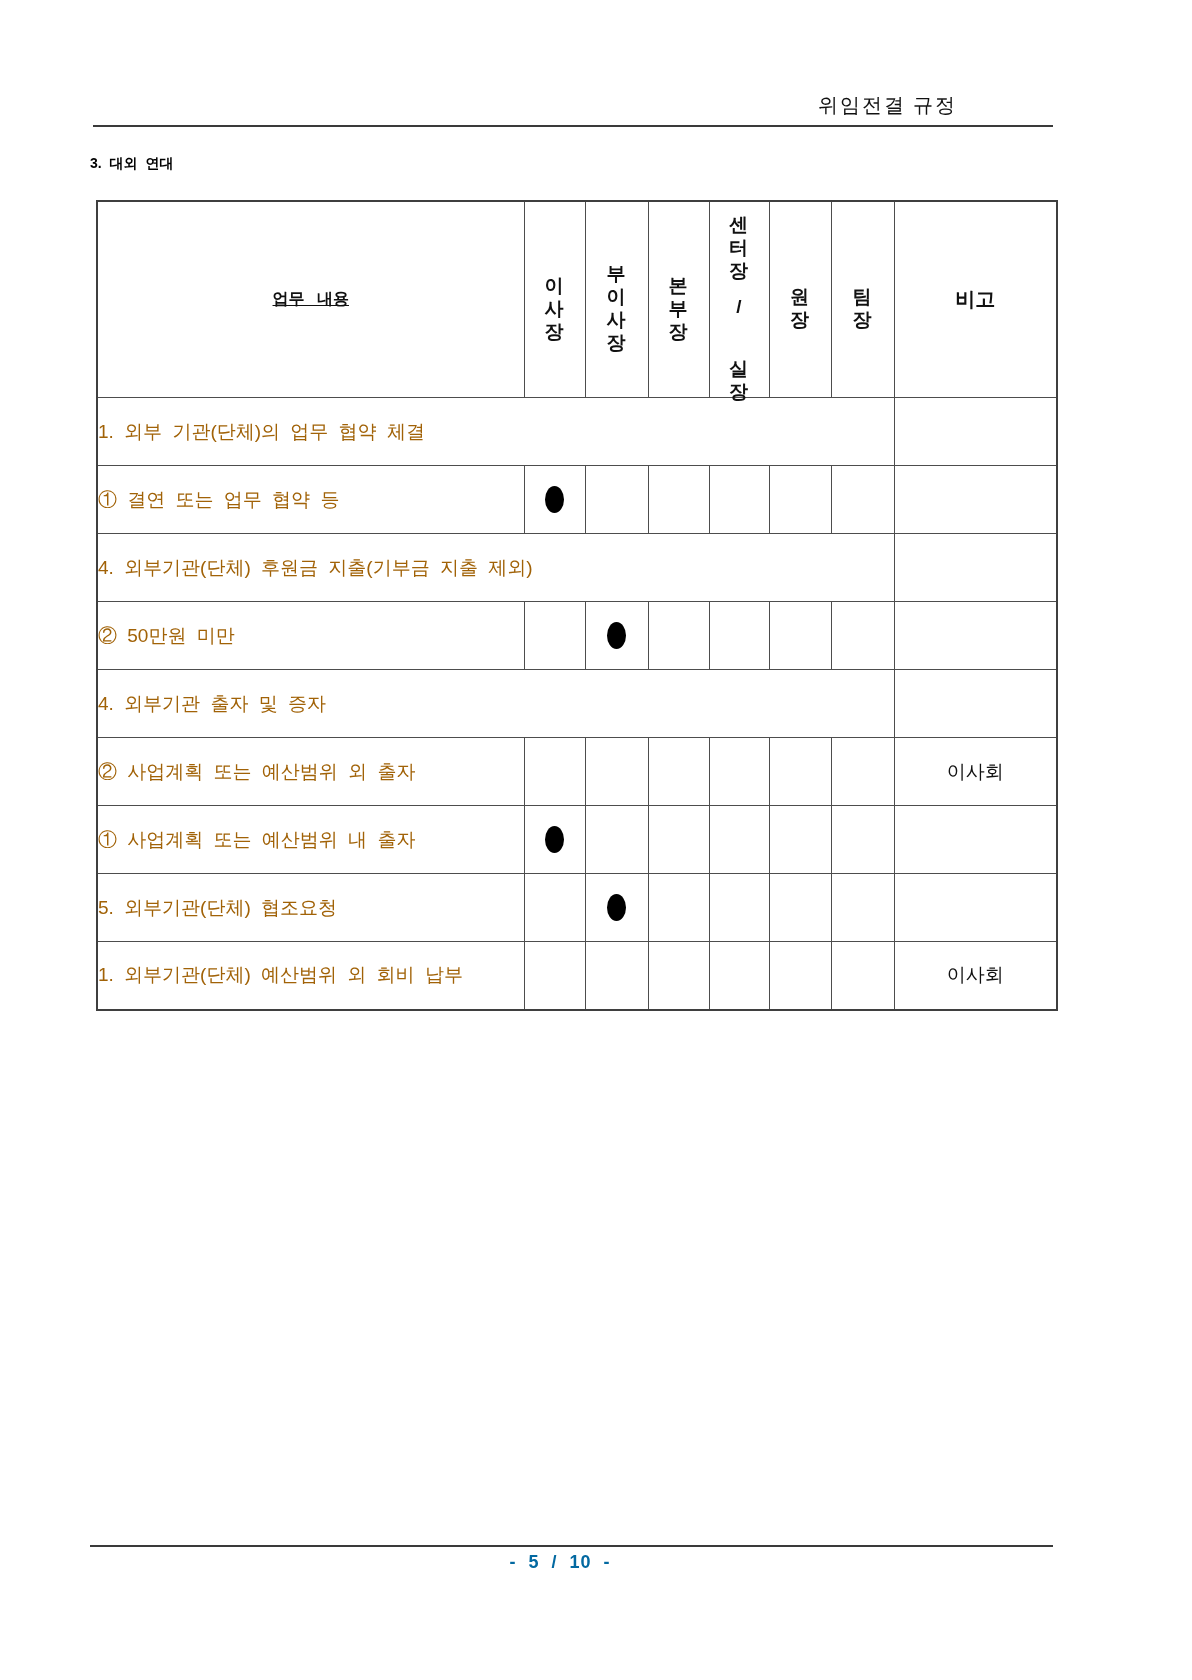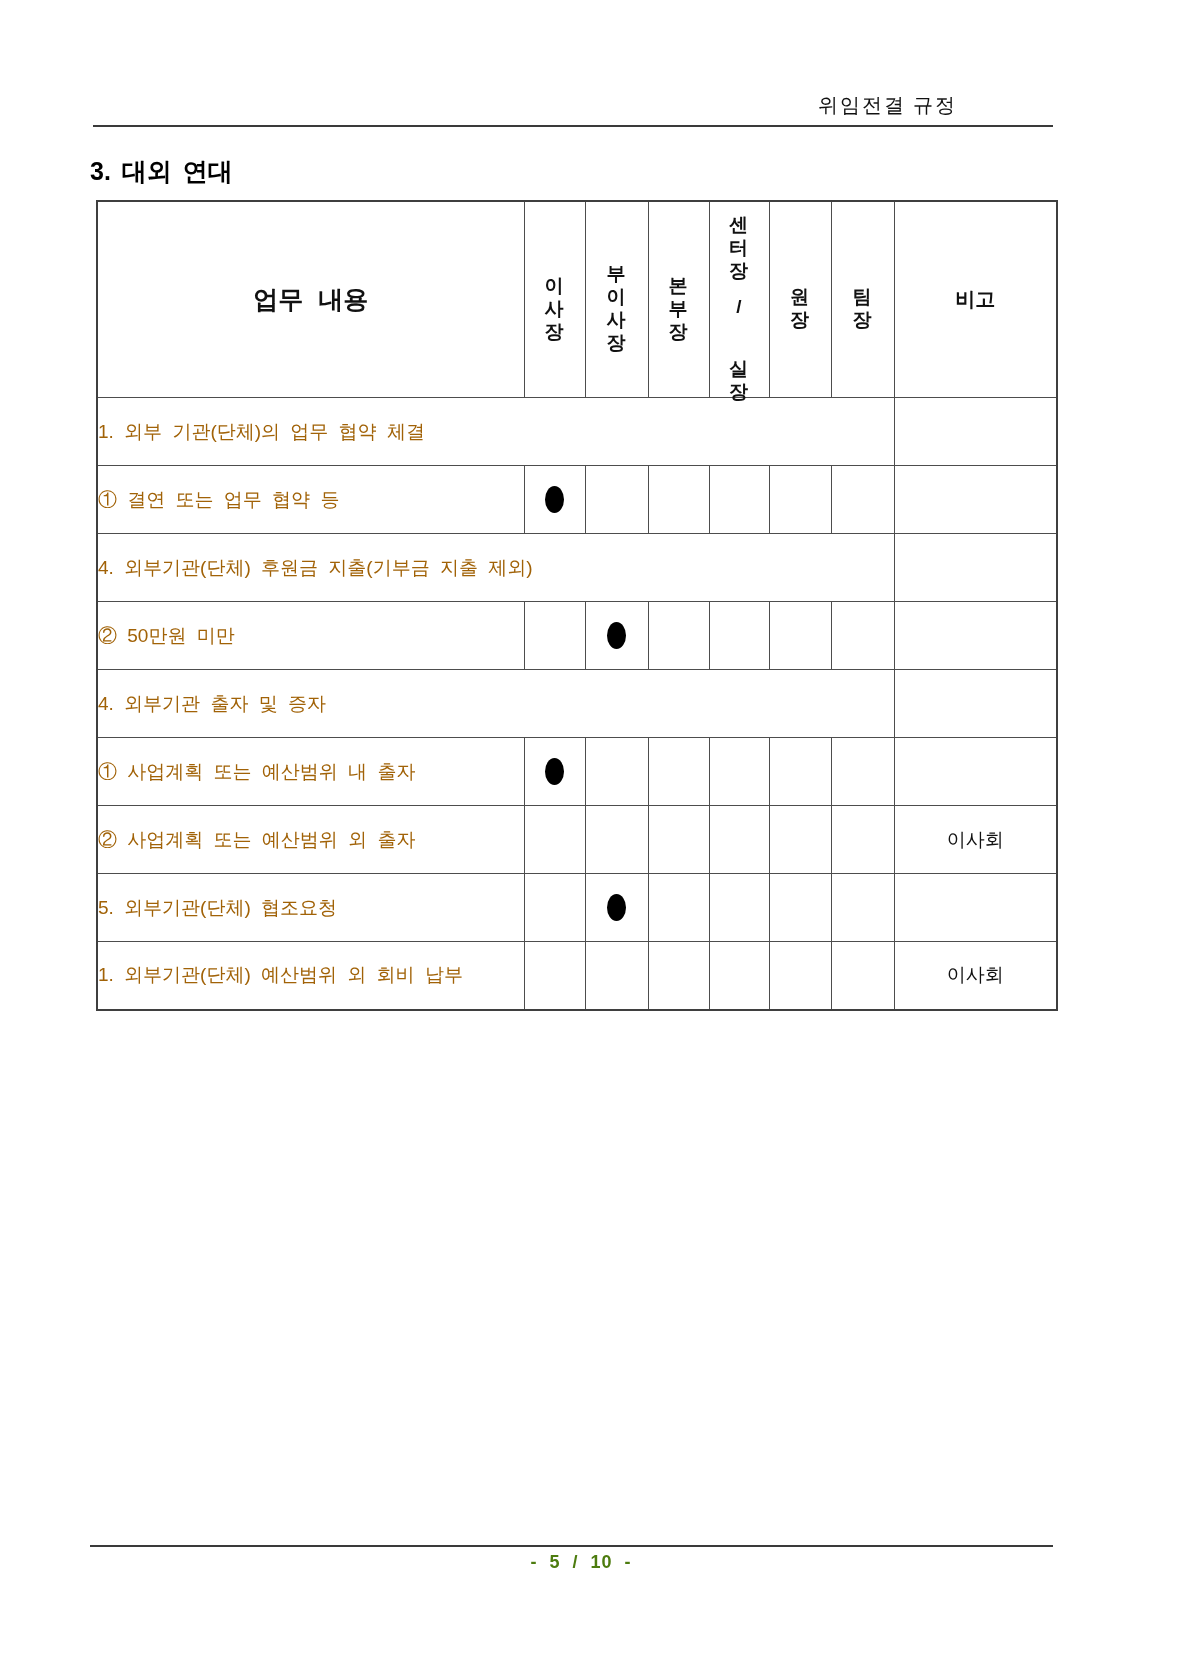--- a/index.html
+++ b/index.html
@@ -27,21 +27,21 @@
     left: 93px;
     top: 125px;
     width: 960px;
     height: 2px;
     background: #3a3a3a;
   }
   .section-title {
     position: absolute;
     left: 90px;
     top: 155px;
-    font-size: 25px;
+    font-size: 14px;
     font-weight: bold;
     word-spacing: 4px;
     color: #000;
   }
   table.approval {
     position: absolute;
     left: 96px;
     top: 200px;
     width: 960px;
     border-collapse: collapse;
@@ -52,22 +52,23 @@
   table.approval th, table.approval td {
     border: 1px solid #4d4d4d;
     padding: 0;
     vertical-align: middle;
   }
   table.approval thead tr { height: 145px; }
   table.approval tbody tr { height: 68px; }
   th.task-h {
     font-weight: bold;
     text-align: center;
-    font-size: 25px;
+    font-size: 16px;
     word-spacing: 8px;
+    text-decoration: underline;
   }
   th.role-h { text-align: center; font-weight: bold; }
   th.remark-h {
     font-weight: bold;
     text-align: center;
     font-size: 20px;
     margin-left: 27px;
   }
   .vtext {
     display: inline-block;
@@ -98,29 +99,29 @@
   .footer-rule {
     position: absolute;
     left: 90px;
     top: 1545px;
     width: 963px;
     height: 2px;
     background: #3a3a3a;
   }
   .footer-page {
     position: absolute;
-    left: 101px;
+    left: 80px;
     top: 1552px;
     width: 960px;
     text-align: center;
     font-size: 18px;
     font-weight: bold;
     word-spacing: 6px;
     letter-spacing: 1px;
-    color: #4d7c0f;
+    color: #0369a1;
   }
 </style>
 </head>
 <body>
 
 <div class="page">
 
   <div class="doc-header">위임전결 규정</div>
   <div class="header-rule"></div>
 
@@ -176,38 +177,38 @@
           <td class="rolecell"></td>
           <td class="rolecell"></td>
           <td class="rolecell"></td>
           <td class="remark"></td>
         </tr>
         <tr>
           <td class="task" colspan="7">4. 외부기관 출자 및 증자</td>
           <td class="remark"></td>
         </tr>
         <tr>
+          <td class="task sub">② 사업계획 또는 예산범위 외 출자</td>
+          <td class="rolecell"></td>
+          <td class="rolecell"></td>
+          <td class="rolecell"></td>
+          <td class="rolecell"></td>
+          <td class="rolecell"></td>
+          <td class="rolecell"></td>
+          <td class="remark">이사회</td>
+        </tr>
+        <tr>
           <td class="task sub">① 사업계획 또는 예산범위 내 출자</td>
           <td class="rolecell"><span class="dot"></span></td>
           <td class="rolecell"></td>
           <td class="rolecell"></td>
           <td class="rolecell"></td>
           <td class="rolecell"></td>
           <td class="rolecell"></td>
           <td class="remark"></td>
-        </tr>
-        <tr>
-          <td class="task sub">② 사업계획 또는 예산범위 외 출자</td>
-          <td class="rolecell"></td>
-          <td class="rolecell"></td>
-          <td class="rolecell"></td>
-          <td class="rolecell"></td>
-          <td class="rolecell"></td>
-          <td class="rolecell"></td>
-          <td class="remark">이사회</td>
         </tr>
         <tr>
           <td class="task">5. 외부기관(단체) 협조요청</td>
           <td class="rolecell"></td>
           <td class="rolecell"><span class="dot"></span></td>
           <td class="rolecell"></td>
           <td class="rolecell"></td>
           <td class="rolecell"></td>
           <td class="rolecell"></td>
           <td class="remark"></td>

